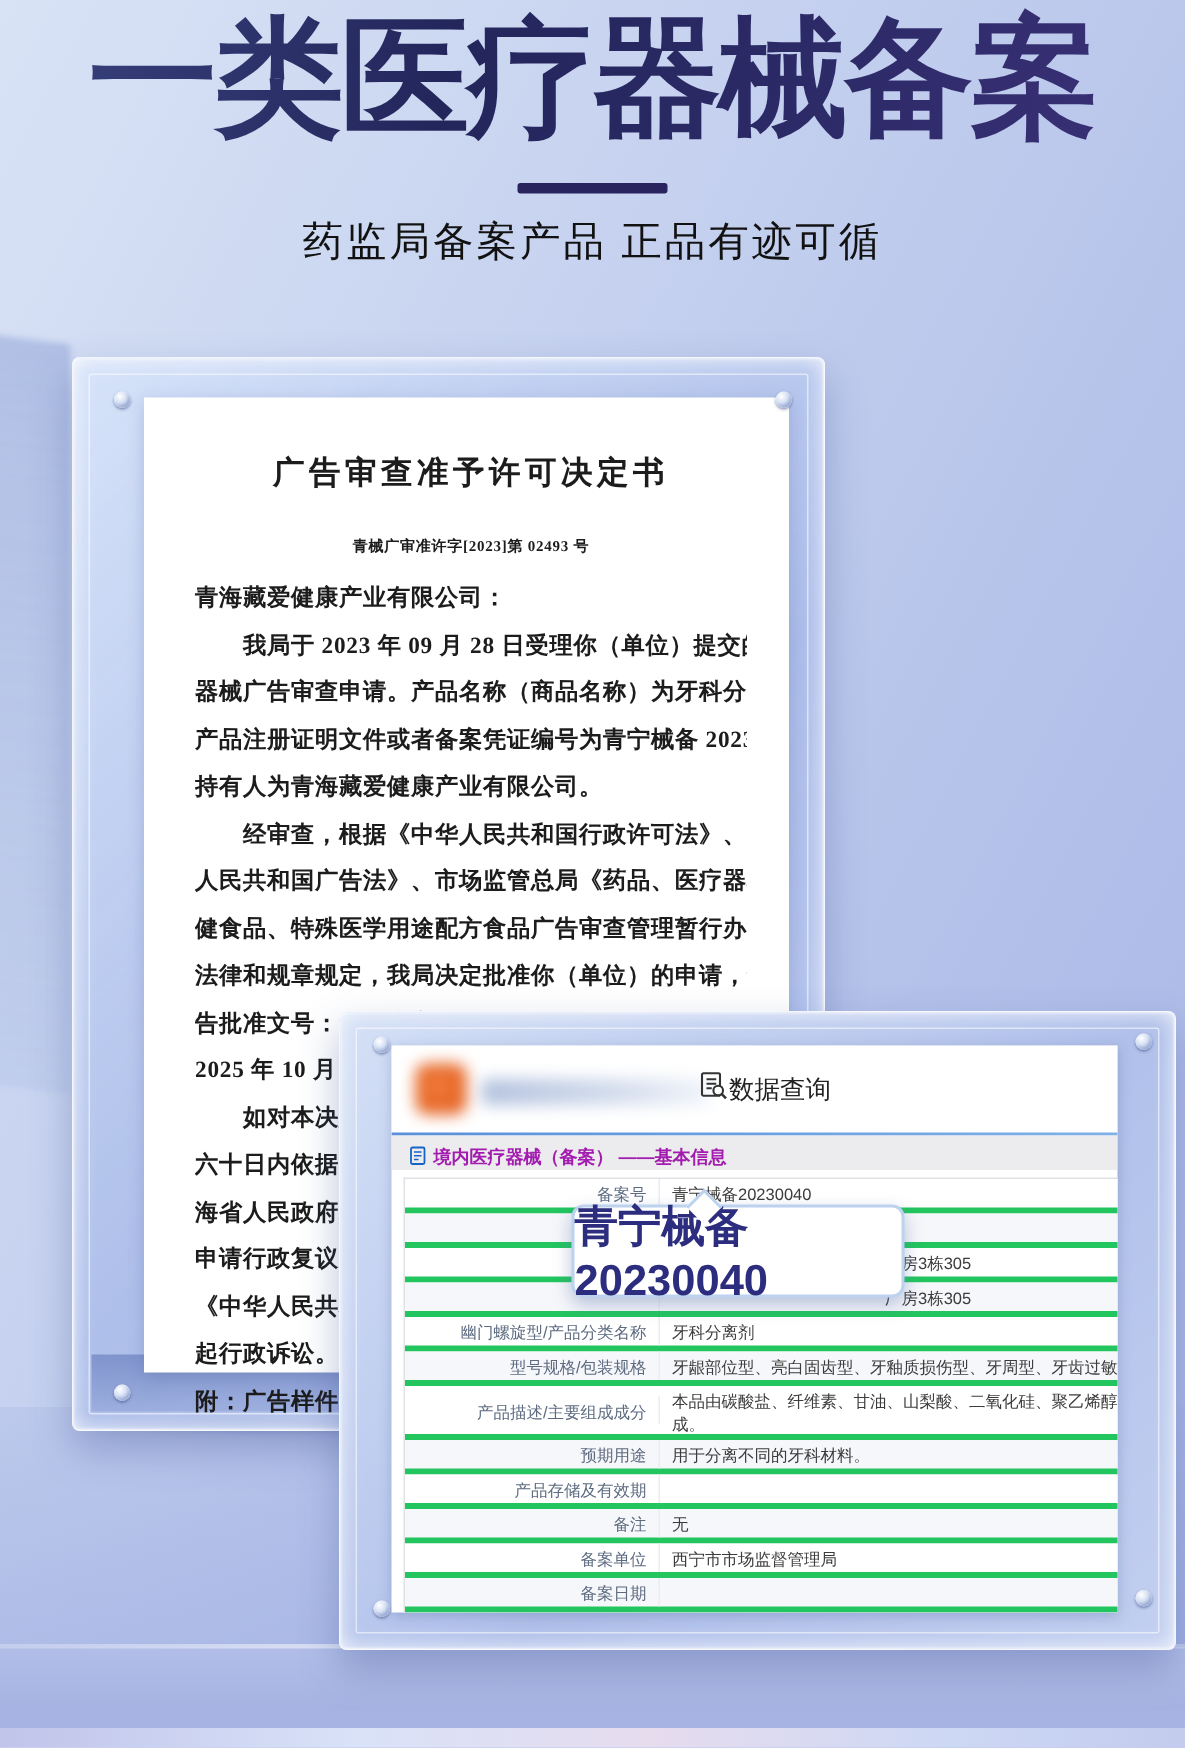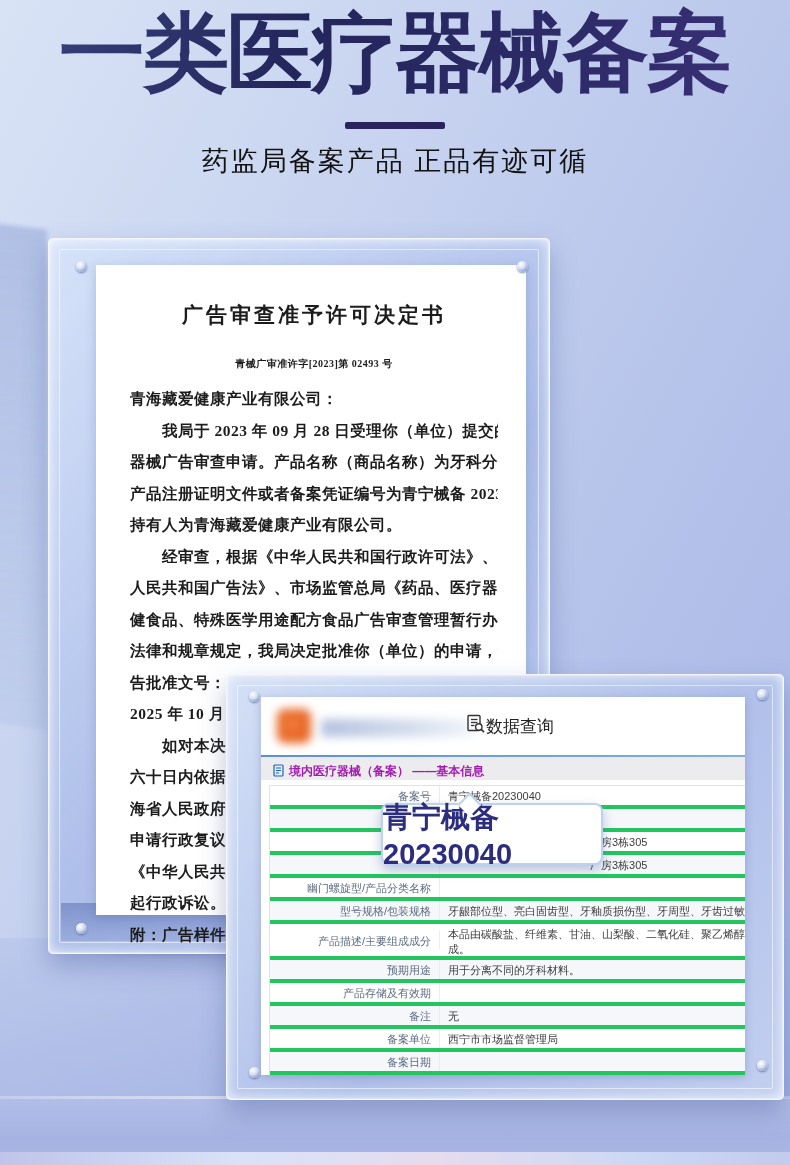--- a/index.html
+++ b/index.html
@@ -185,20 +185,23 @@
           </div>
         </div>
         <div class="trow alt">
           <div class="tlabel"></div>
           <div class="tvalue">
             <div style="padding-left: 142px;">厂房3栋305</div>
           </div>
         </div>
         <div class="trow">
           <div class="tlabel">幽门螺旋型/产品分类名称</div>
+          <div class="tvalue">
+            <div>牙科分离剂</div>
+          </div>
         </div>
         <div class="trow alt">
           <div class="tlabel">型号规格/包装规格</div>
           <div class="tvalue">
             <div>牙龈部位型、亮白固齿型、牙釉质损伤型、牙周型、牙齿过敏型、幽门螺旋型;0.5g-1000g,</div>
           </div>
         </div>
         <div class="trow tall">
           <div class="tlabel">产品描述/主要组成成分</div>
           <div class="tvalue">

